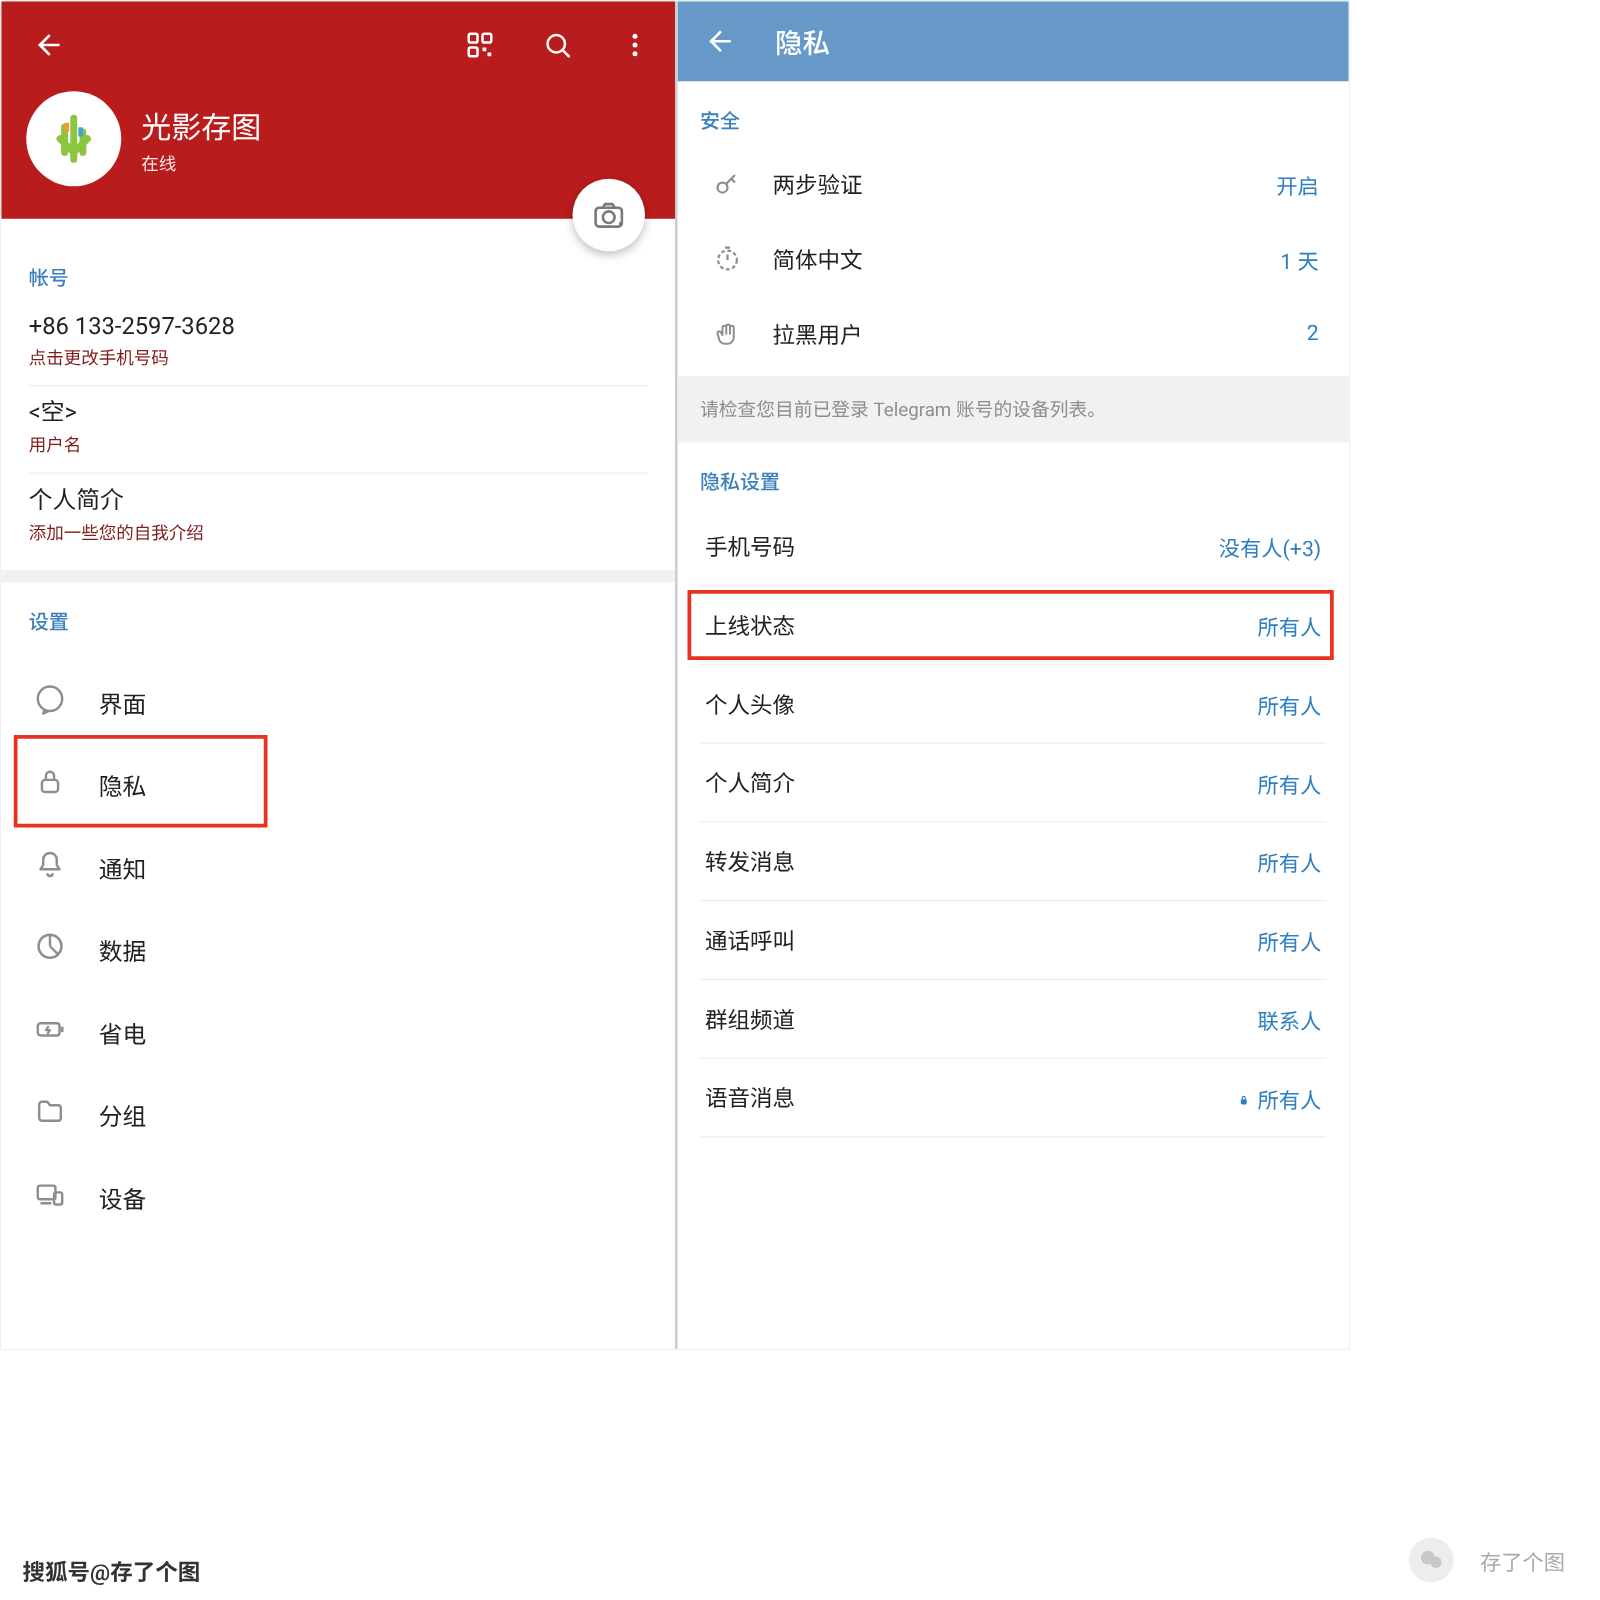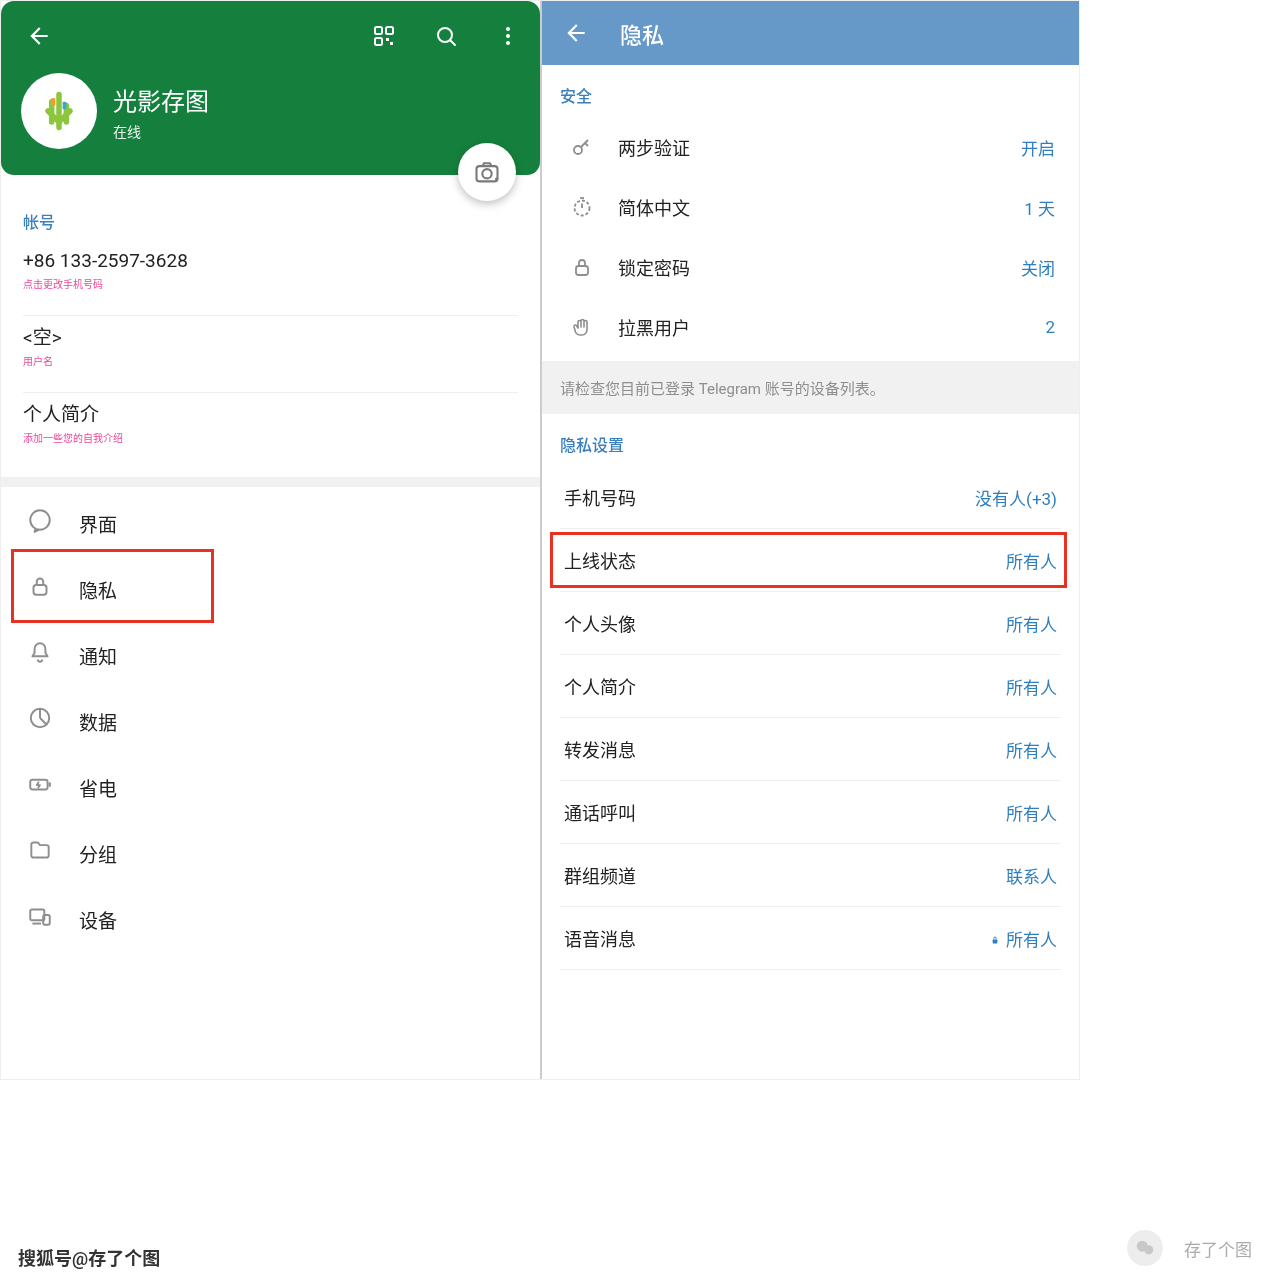--- a/index.html
+++ b/index.html
@@ -2,34 +2,34 @@
 <html><head>
 <meta charset="utf-8">
 <style>
   * { box-sizing: border-box; margin: 0; padding: 0; }
   body { font-family: -apple-system, "Segoe UI", Roboto, "Noto Sans CJK SC", sans-serif; background: #fff; width: 1280px; }
   .wrap { display: flex; width: 1080px; height: 1080px; border: 1px solid #eee; }
   .pane { width: 540px; background: #fff; position: relative; overflow: hidden; }
   .pane-right { border-left: 2px solid #ccc; }
 
   
-  .hdr { background: #15803d; color: #fff; padding: 14px 14px 26px 20px; position: relative; border-radius: 13px; }
+  .hdr { background: #b91c1c; color: #fff; padding: 14px 14px 26px 20px; position: relative; }
   .topbar { display: flex; align-items: center; justify-content: space-between; height: 42px; }
   .icobtn { width: 36px; height: 36px; display: flex; align-items: center; justify-content: center; cursor: pointer; }
   .right-icons { display: flex; gap: 26px; margin-left: auto; }
   .profile-row { display: flex; align-items: center; margin-top: 16px; }
   .avatar { width: 76px; height: 76px; border-radius: 50%; background: #fff; display: flex; align-items: center; justify-content: center; }
   .pname { font-size: 24px; margin-left: 16px; }
   .pstat { font-size: 14px; opacity: .9; margin-left: 16px; margin-top: 4px; }
   .camera-fab { position: absolute; right: 24px; bottom: -26px; width: 58px; height: 58px; border-radius: 50%; background: #fff; box-shadow: 0 3px 8px rgba(0,0,0,.25); display: flex; align-items: center; justify-content: center; }
 
   .sec { padding: 18px 22px 8px; }
   .sec-title { color: #3b7fbb; font-size: 16px; margin-bottom: 10px; font-weight: 500; }
   .row-txt { font-size: 19px; color: #222; padding-top: 6px; }
-  .row-sub { font-size: 10px; color: #ec4899; margin-top: 4px; padding-bottom: 24px; border-bottom: 1px solid #eee; }
+  .row-sub { font-size: 14px; color: #7f1d1d; margin-top: 4px; padding-bottom: 12px; border-bottom: 1px solid #eee; }
   .row-sub.nb { border-bottom: none; }
   .divider-thick { height: 10px; background: #f1f1f1; }
 
   .menu-item { display: flex; align-items: flex-end; padding: 16px 22px; font-size: 19px; color: #222; position: relative; }
   .menu-item .ic { width: 34px; height: 34px; margin-right: 22px; display: flex; align-items: center; justify-content: center; color: #8e8e8e; }
   .menu-item .val { margin-left: auto; color: #2f7fbf; font-size: 17px; }
   .highlight-red { position: absolute; border: 3px solid #e73223; left: 10px; right: 326px; top: -4px; bottom: -4px; pointer-events:none; }
 
   
   .hdr2 { background: #6698c8; color: #fff; display: flex; align-items: center; height: 64px; padding: 0 16px; }
@@ -199,20 +199,23 @@
         <div class="row-txt">&lt;空&gt;</div>
         <div class="row-sub">用户名</div>
       </div>
       <div>
         <div class="row-txt">个人简介</div>
         <div class="row-sub nb">添加一些您的自我介绍</div>
       </div>
     </div>
     <div class="divider-thick"></div>
 
+    <div class="sec">
+      <div class="sec-title">设置</div>
+    </div>
     <div id="left-menu">
         <div class="menu-item">
           <span class="ic">
             <svg width="26" height="26" viewBox="0 0 24 24">
               <use href="#i-chat"></use>
             </svg>
           </span>
     <span>界面</span>
 
     </div>
@@ -297,29 +300,20 @@
     <span class="v">开启</span>
           </div>
           <div class="row2">
             <span class="ic">
               <svg width="24" height="24" viewBox="0 0 24 24">
                 <use href="#i-timer"></use>
               </svg>
             </span>
     <span>简体中文</span>
     <span class="v">1 天</span>
-          </div>
-          <div class="row2">
-            <span class="ic">
-              <svg width="24" height="24" viewBox="0 0 24 24">
-                <use href="#i-lock"></use>
-              </svg>
-            </span>
-    <span>锁定密码</span>
-    <span class="v">关闭</span>
           </div>
           <div class="row2">
             <span class="ic">
               <svg width="24" height="24" viewBox="0 0 24 24">
                 <use href="#i-hand"></use>
               </svg>
             </span>
     <span>拉黑用户</span>
     <span class="v">2</span>
           </div>

